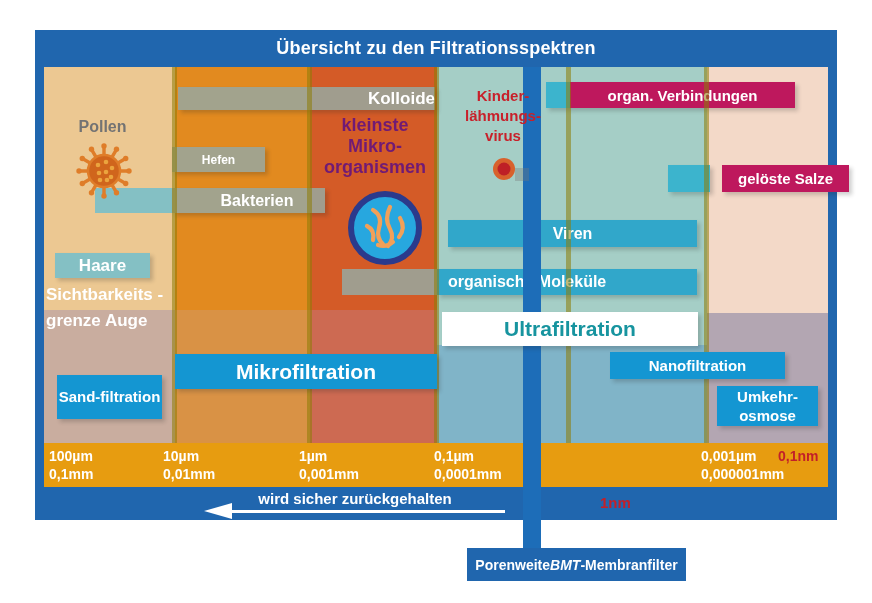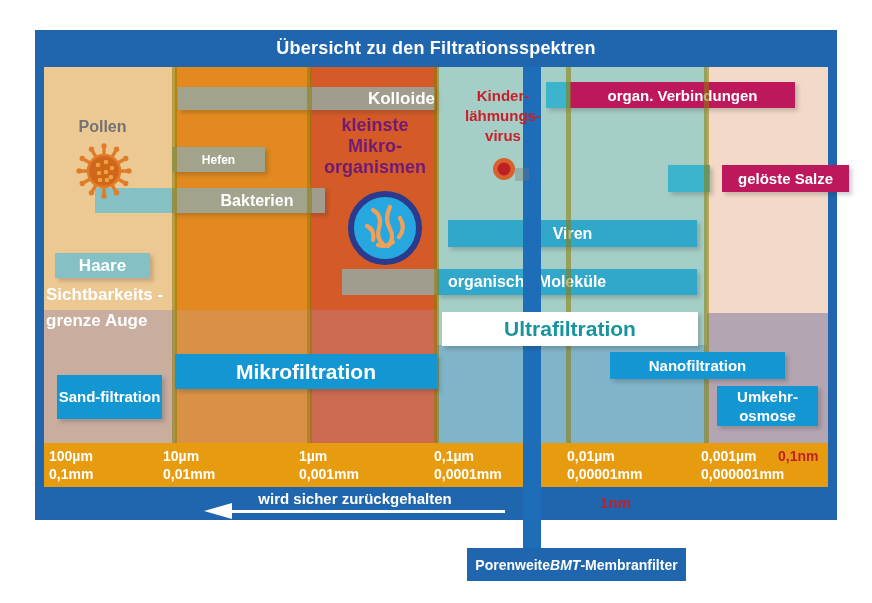--- a/index.html
+++ b/index.html
@@ -209,24 +209,20 @@
       <span>0,01mm</span>
     </div>
   <div class="abs tick" style="left:299px;">
       <span>1µm</span>
       <span>0,001mm</span>
     </div>
   <div class="abs tick" style="left:434px;">
       <span>0,1µm</span>
       <span>0,0001mm</span>
     </div>
-  <div class="abs tick" style="left:567px;">
-      <span>0,01µm</span>
-      <span>0,00001mm</span>
-    </div>
   <div class="abs tick" style="left:701px;">
       <span>0,001µm</span>
       <span>0,000001mm</span>
     </div>
   <div class="abs rednm" style="left:778px;top:448px;font-size:14px;">0,1nm</div>
   <div class="abs rednm" style="left:600px;top:494px;font-size:15px;">1nm</div>
 
   <div class="abs lbl" style="left:205px;top:490px;width:300px;text-align:center;color:#fff;font-size:15px;z-index:20;">wird sicher zurückgehalten</div>
   <div class="abs arrowline"></div>
   <div class="abs arrowhead"></div>

